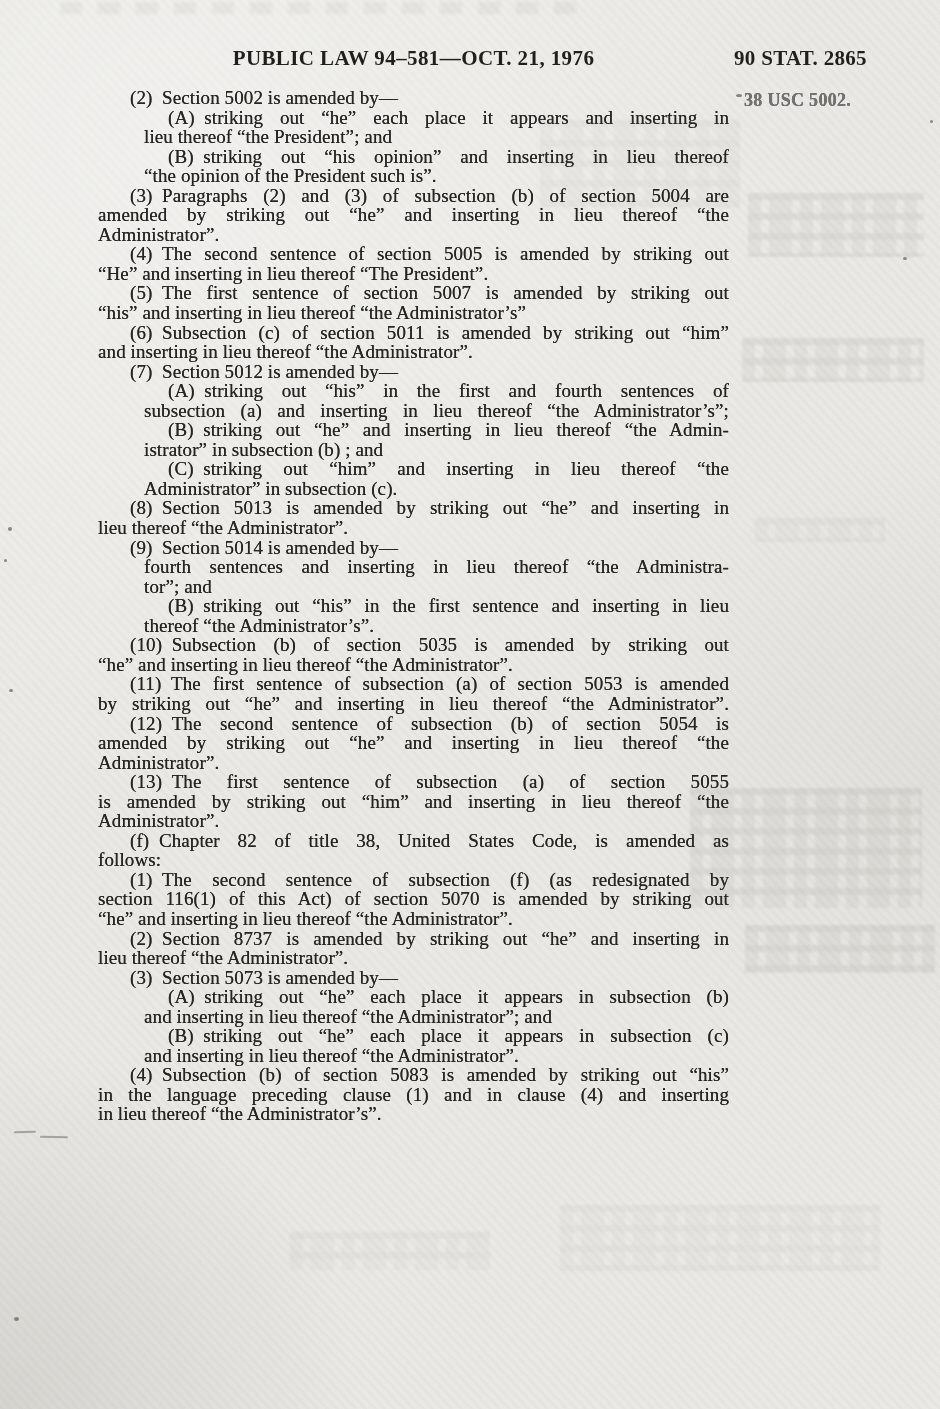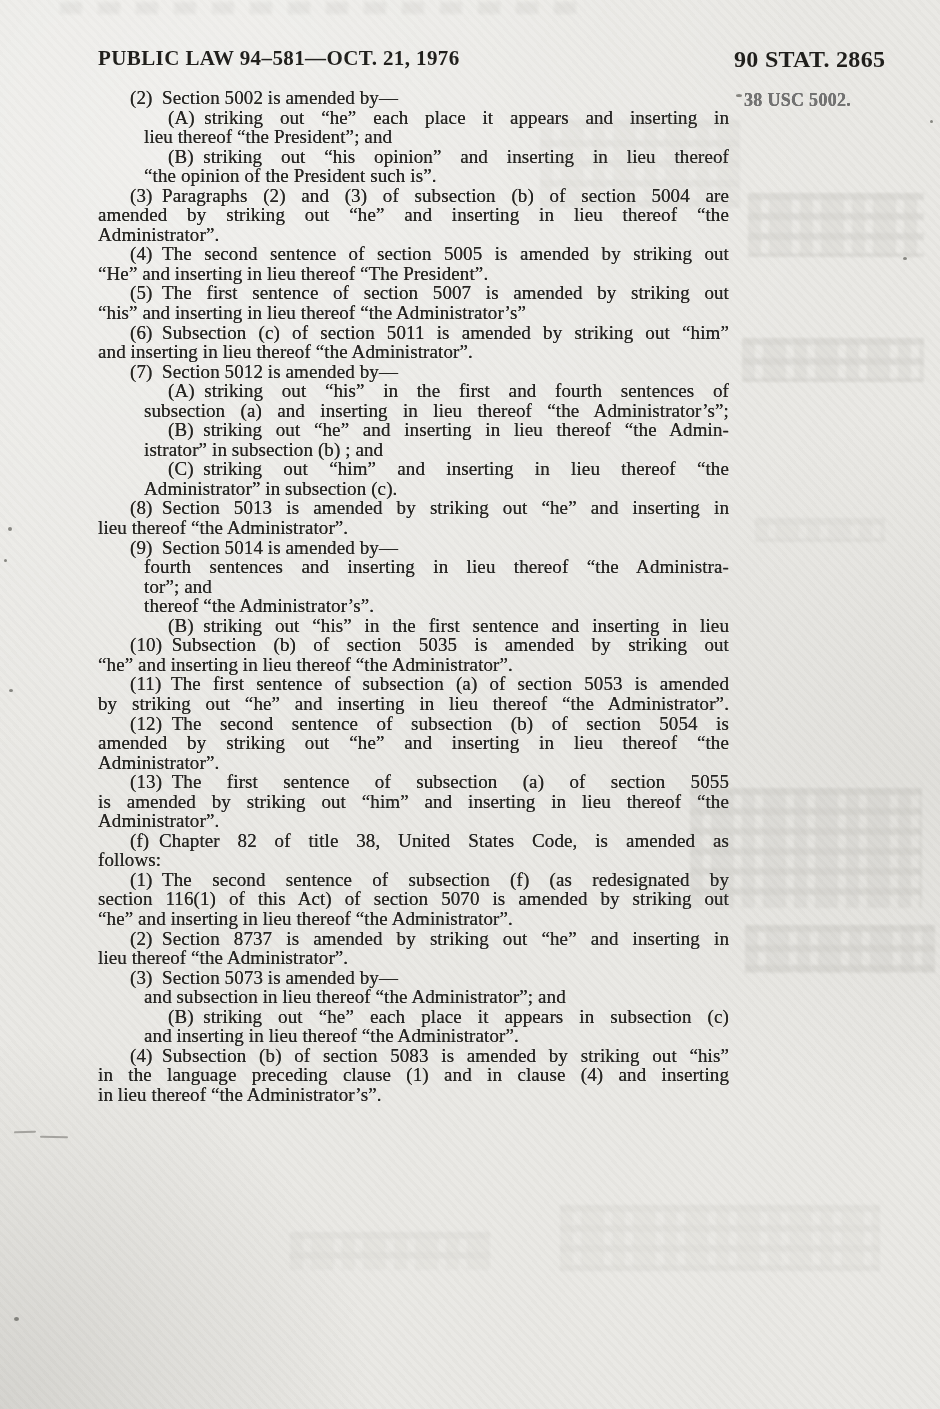--- a/index.html
+++ b/index.html
@@ -11,26 +11,26 @@
   
   .paper{
     position:absolute;inset:0;
     background:
       radial-gradient(circle at 18% 10%, rgba(255,255,255,.35), rgba(255,255,255,0) 45%),
       radial-gradient(circle at 0% 100%, rgba(120,118,110,.18), rgba(120,118,110,0) 22%),
       radial-gradient(circle at 100% 55%, rgba(140,138,130,.10), rgba(140,138,130,0) 30%),
       repeating-linear-gradient(47deg, rgba(150,148,140,.045) 0 3px, rgba(255,255,255,.03) 3px 7px);
   }
   .header-title{
-    position:absolute;top:46px;left:98px;width:631px;text-align:left;
+    position:absolute;top:46px;left:98px;width:631px;text-align:center;
     font-size:21px;font-weight:bold;color:#201f1c;letter-spacing:.4px;white-space:nowrap;
   }
   .header-stat{
     position:absolute;top:46px;left:734px;
-    font-size:24px;font-weight:bold;color:#201f1c;letter-spacing:.3px;white-space:nowrap;
+    font-size:21px;font-weight:bold;color:#201f1c;letter-spacing:.3px;white-space:nowrap;
   }
   .margin-note{
     position:absolute;top:90px;left:744px;
     font-size:18px;color:#737373;letter-spacing:.3px;white-space:nowrap;
     text-shadow:0 0 .4px rgba(30,30,28,.8);
     font-weight:bold;
   }
   .body-col{
     position:absolute;top:88px;left:98px;width:631px;
     font-size:19px;line-height:19.55px;color:#262522;letter-spacing:.1px;
@@ -88,41 +88,42 @@
     <div class="line ind-s0 j">subsection (a) and inserting in lieu thereof “the Administrator’s”;</div>
     <div class="line ind-s1 j">(B) striking out “he” and inserting in lieu thereof “the Admin-</div>
     <div class="line ind-s0">istrator” in subsection (b) ; and</div>
     <div class="line ind-s1 j">(C) striking out “him” and inserting in lieu thereof “the</div>
     <div class="line ind-s0">Administrator” in subsection (c).</div>
     <div class="line ind-p1 j">(8) Section 5013 is amended by striking out “he” and inserting in</div>
     <div class="line ind-p0">lieu thereof “the Administrator”.</div>
     <div class="line ind-p1">(9) Section 5014 is amended by—</div>
     <div class="line ind-s0 j">fourth sentences and inserting in lieu thereof “the Administra-</div>
     <div class="line ind-s0">tor”; and</div>
+    <div class="line ind-s1 j">(B) striking out “his” in the first sentence and inserting in lieu</div>
     <div class="line ind-s0">thereof “the Administrator’s”.</div>
-    <div class="line ind-s1 j">(B) striking out “his” in the first sentence and inserting in lieu</div>
     <div class="line ind-p1 j">(10) Subsection (b) of section 5035 is amended by striking out</div>
     <div class="line ind-p0">“he” and inserting in lieu thereof “the Administrator”.</div>
     <div class="line ind-p1 j">(11) The first sentence of subsection (a) of section 5053 is amended</div>
     <div class="line ind-p0 j">by striking out “he” and inserting in lieu thereof “the Administrator”.</div>
     <div class="line ind-p1 j">(12) The second sentence of subsection (b) of section 5054 is</div>
     <div class="line ind-p0 j">amended by striking out “he” and inserting in lieu thereof “the</div>
     <div class="line ind-p0">Administrator”.</div>
     <div class="line ind-p1 j">(13) The first sentence of subsection (a) of section 5055</div>
     <div class="line ind-p0 j">is amended by striking out “him” and inserting in lieu thereof “the</div>
     <div class="line ind-p0">Administrator”.</div>
     <div class="line ind-p1 j">(f) Chapter 82 of title 38, United States Code, is amended as</div>
     <div class="line ind-p0">follows:</div>
     <div class="line ind-p1 j">(1) The second sentence of subsection (f) (as redesignated by</div>
     <div class="line ind-p0 j">section 116(1) of this Act) of section 5070 is amended by striking out</div>
     <div class="line ind-p0">“he” and inserting in lieu thereof “the Administrator”.</div>
     <div class="line ind-p1 j">(2) Section 8737 is amended by striking out “he” and inserting in</div>
     <div class="line ind-p0">lieu thereof “the Administrator”.</div>
     <div class="line ind-p1">(3) Section 5073 is amended by—</div>
-    <div class="line ind-s0">and subsection in lieu thereof “the Administrator”; and</div>
+    <div class="line ind-s1 j">(A) striking out “he” each place it appears in subsection (b)</div>
+    <div class="line ind-s0">and inserting in lieu thereof “the Administrator”; and</div>
     <div class="line ind-s1 j">(B) striking out “he” each place it appears in subsection (c)</div>
     <div class="line ind-s0">and inserting in lieu thereof “the Administrator”.</div>
     <div class="line ind-p1 j">(4) Subsection (b) of section 5083 is amended by striking out “his”</div>
     <div class="line ind-p0 j">in the language preceding clause (1) and in clause (4) and inserting</div>
     <div class="line ind-p0">in lieu thereof “the Administrator’s”.</div>
   </div>
 
 <div class="ghost" style="left:748px;top:193px;width:176px;height:64px;"></div>
 <div class="ghost" style="left:742px;top:338px;width:182px;height:44px;"></div>
 <div class="ghost faint" style="left:540px;top:120px;width:200px;height:88px;"></div>

